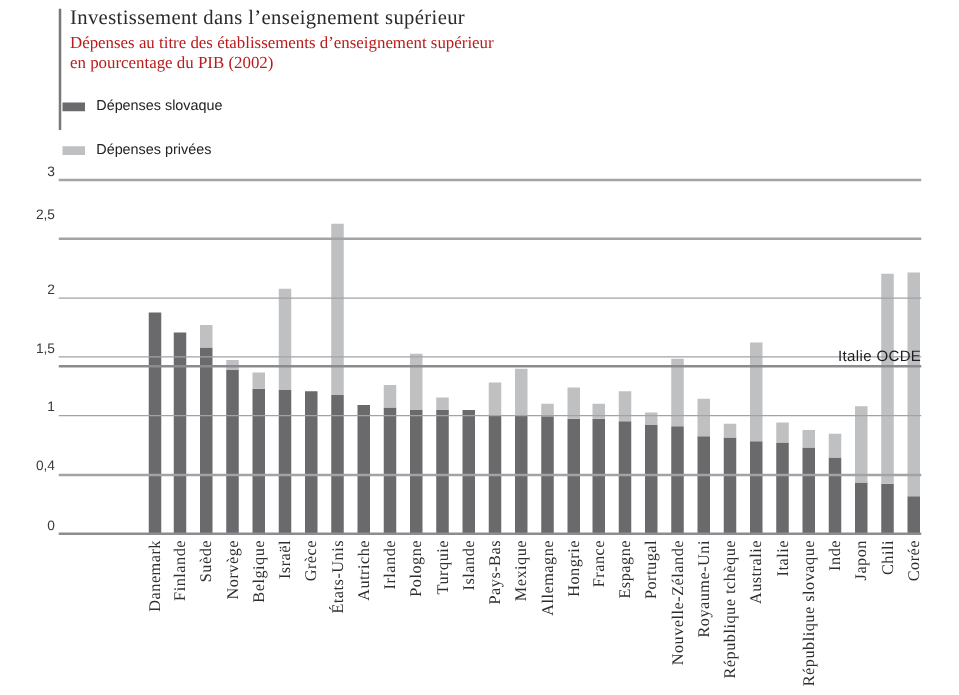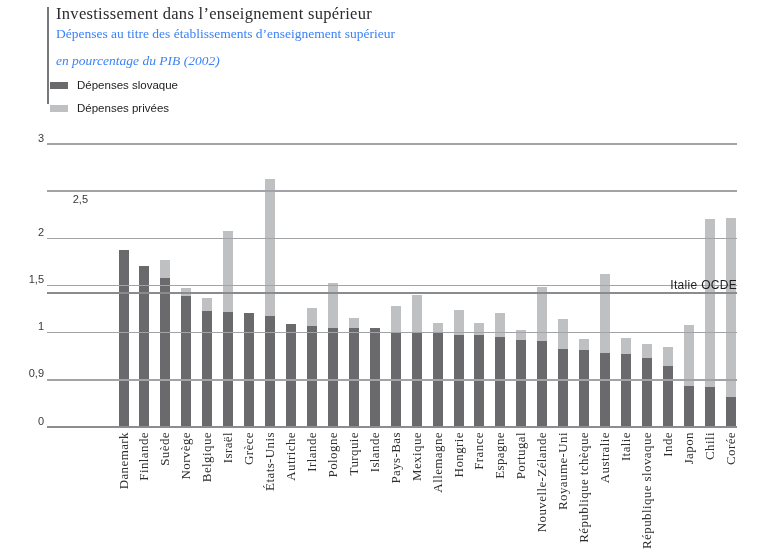--- a/index.html
+++ b/index.html
@@ -8,26 +8,26 @@
     overflow:hidden; font-family:"Liberation Sans", sans-serif;
   }
   .rule { position:absolute; left:47px; top:7px; width:1.6px; height:97px; background:#77787a; }
   .title {
     position:absolute; left:56px; top:4px; margin:0; font-weight:normal;
     font-family:"Liberation Serif", serif; font-size:16.5px; letter-spacing:0.3px; color:#2b2b2d;
     white-space:nowrap;
   }
   .sub {
     position:absolute; left:56px; margin:0;
-    font-family:"Liberation Serif", serif; font-size:13.5px; color:#3b82f6; white-space:nowrap;
+    font-family:"Liberation Serif", serif; font-size:13.5px; color:#b91c1c; white-space:nowrap;
   }
-  .sub1 { top:26px; } .sub2 { top:53px;font-style:italic; }
+  .sub1 { top:26px; } .sub2 { top:42px; }
   .legend-item { position:absolute; left:50px; display:flex; align-items:center; gap:9px;
     font-size:11.5px; color:#222224; white-space:nowrap; }
-  #legend-item-1 { top:79px; } #legend-item-2 { top:102px; }
+  #legend-item-1 { top:79px; } #legend-item-2 { top:114px; }
   .swatch { width:18px; height:7px; display:inline-block; background:#888; }
   #chart { position:absolute; left:0; top:0; width:767px; height:556px; }
   .gridline { position:absolute; height:1.4px; background:#a2a3a7; z-index:2; }
   .baseline { height:2px; background:#8c8d91; }
   .ocde-line { position:absolute; height:1.6px; background:#8a8b8f; z-index:2; }
   .ytick {
     position:absolute; height:12px; line-height:12px; width:44px; left:0; text-align:right;
     font-size:11px; color:#39393b; z-index:2;
   }
   .bar { position:absolute; width:10px; z-index:1; }
@@ -56,29 +56,29 @@
 </div>
 <div class="legend-item" id="legend-item-2">
   <span class="swatch" style="background: rgb(191, 192, 194);"></span>
   <span>Dépenses privées</span>
 </div>
 
 <div id="chart">
     <div class="gridline baseline" style="left: 47px; top: 426px; width: 690px;"></div>
     <div class="ytick" style="top: 414.5px;">0</div>
     <div class="gridline" style="left: 47px; top: 379.133px; width: 690px;"></div>
-    <div class="ytick" style="top: 367.333px;">0,9</div>
+    <div class="ytick" style="top: 367.333px;">0,4</div>
     <div class="gridline" style="left: 47px; top: 331.967px; width: 690px;"></div>
     <div class="ytick" style="top: 320.167px;">1</div>
     <div class="gridline" style="left: 47px; top: 284.8px; width: 690px;"></div>
     <div class="ytick" style="top: 273px;">1,5</div>
     <div class="gridline" style="left: 47px; top: 237.633px; width: 690px;"></div>
     <div class="ytick" style="top: 225.833px;">2</div>
     <div class="gridline" style="left: 47px; top: 190.467px; width: 690px;"></div>
-    <div class="ytick" style="top: 193px; padding-left: 44px;">2,5</div>
+    <div class="ytick" style="top: 166px;">2,5</div>
     <div class="gridline" style="left: 47px; top: 143.3px; width: 690px;"></div>
     <div class="ytick" style="top: 131.5px;">3</div>
     <div class="bar" style="left: 118.5px; top: 249.653px; height: 177.347px; background: rgb(106, 106, 108);"></div>
     <div class="xlabel" style="left: -13.5px; top: 432px;">Danemark</div>
     <div class="bar" style="left: 139.44px; top: 265.69px; height: 161.31px; background: rgb(106, 106, 108);"></div>
     <div class="xlabel" style="left: 7.44px; top: 432px;">Finlande</div>
     <div class="bar" style="left: 160.38px; top: 277.953px; height: 149.047px; background: rgb(106, 106, 108);"></div>
     <div class="bar" style="left: 160.38px; top: 260.03px; height: 17.9233px; background: rgb(191, 192, 194);"></div>
     <div class="xlabel" style="left: 28.38px; top: 432px;">Suède</div>
     <div class="bar" style="left: 181.32px; top: 295.877px; height: 131.123px; background: rgb(106, 106, 108);"></div>

